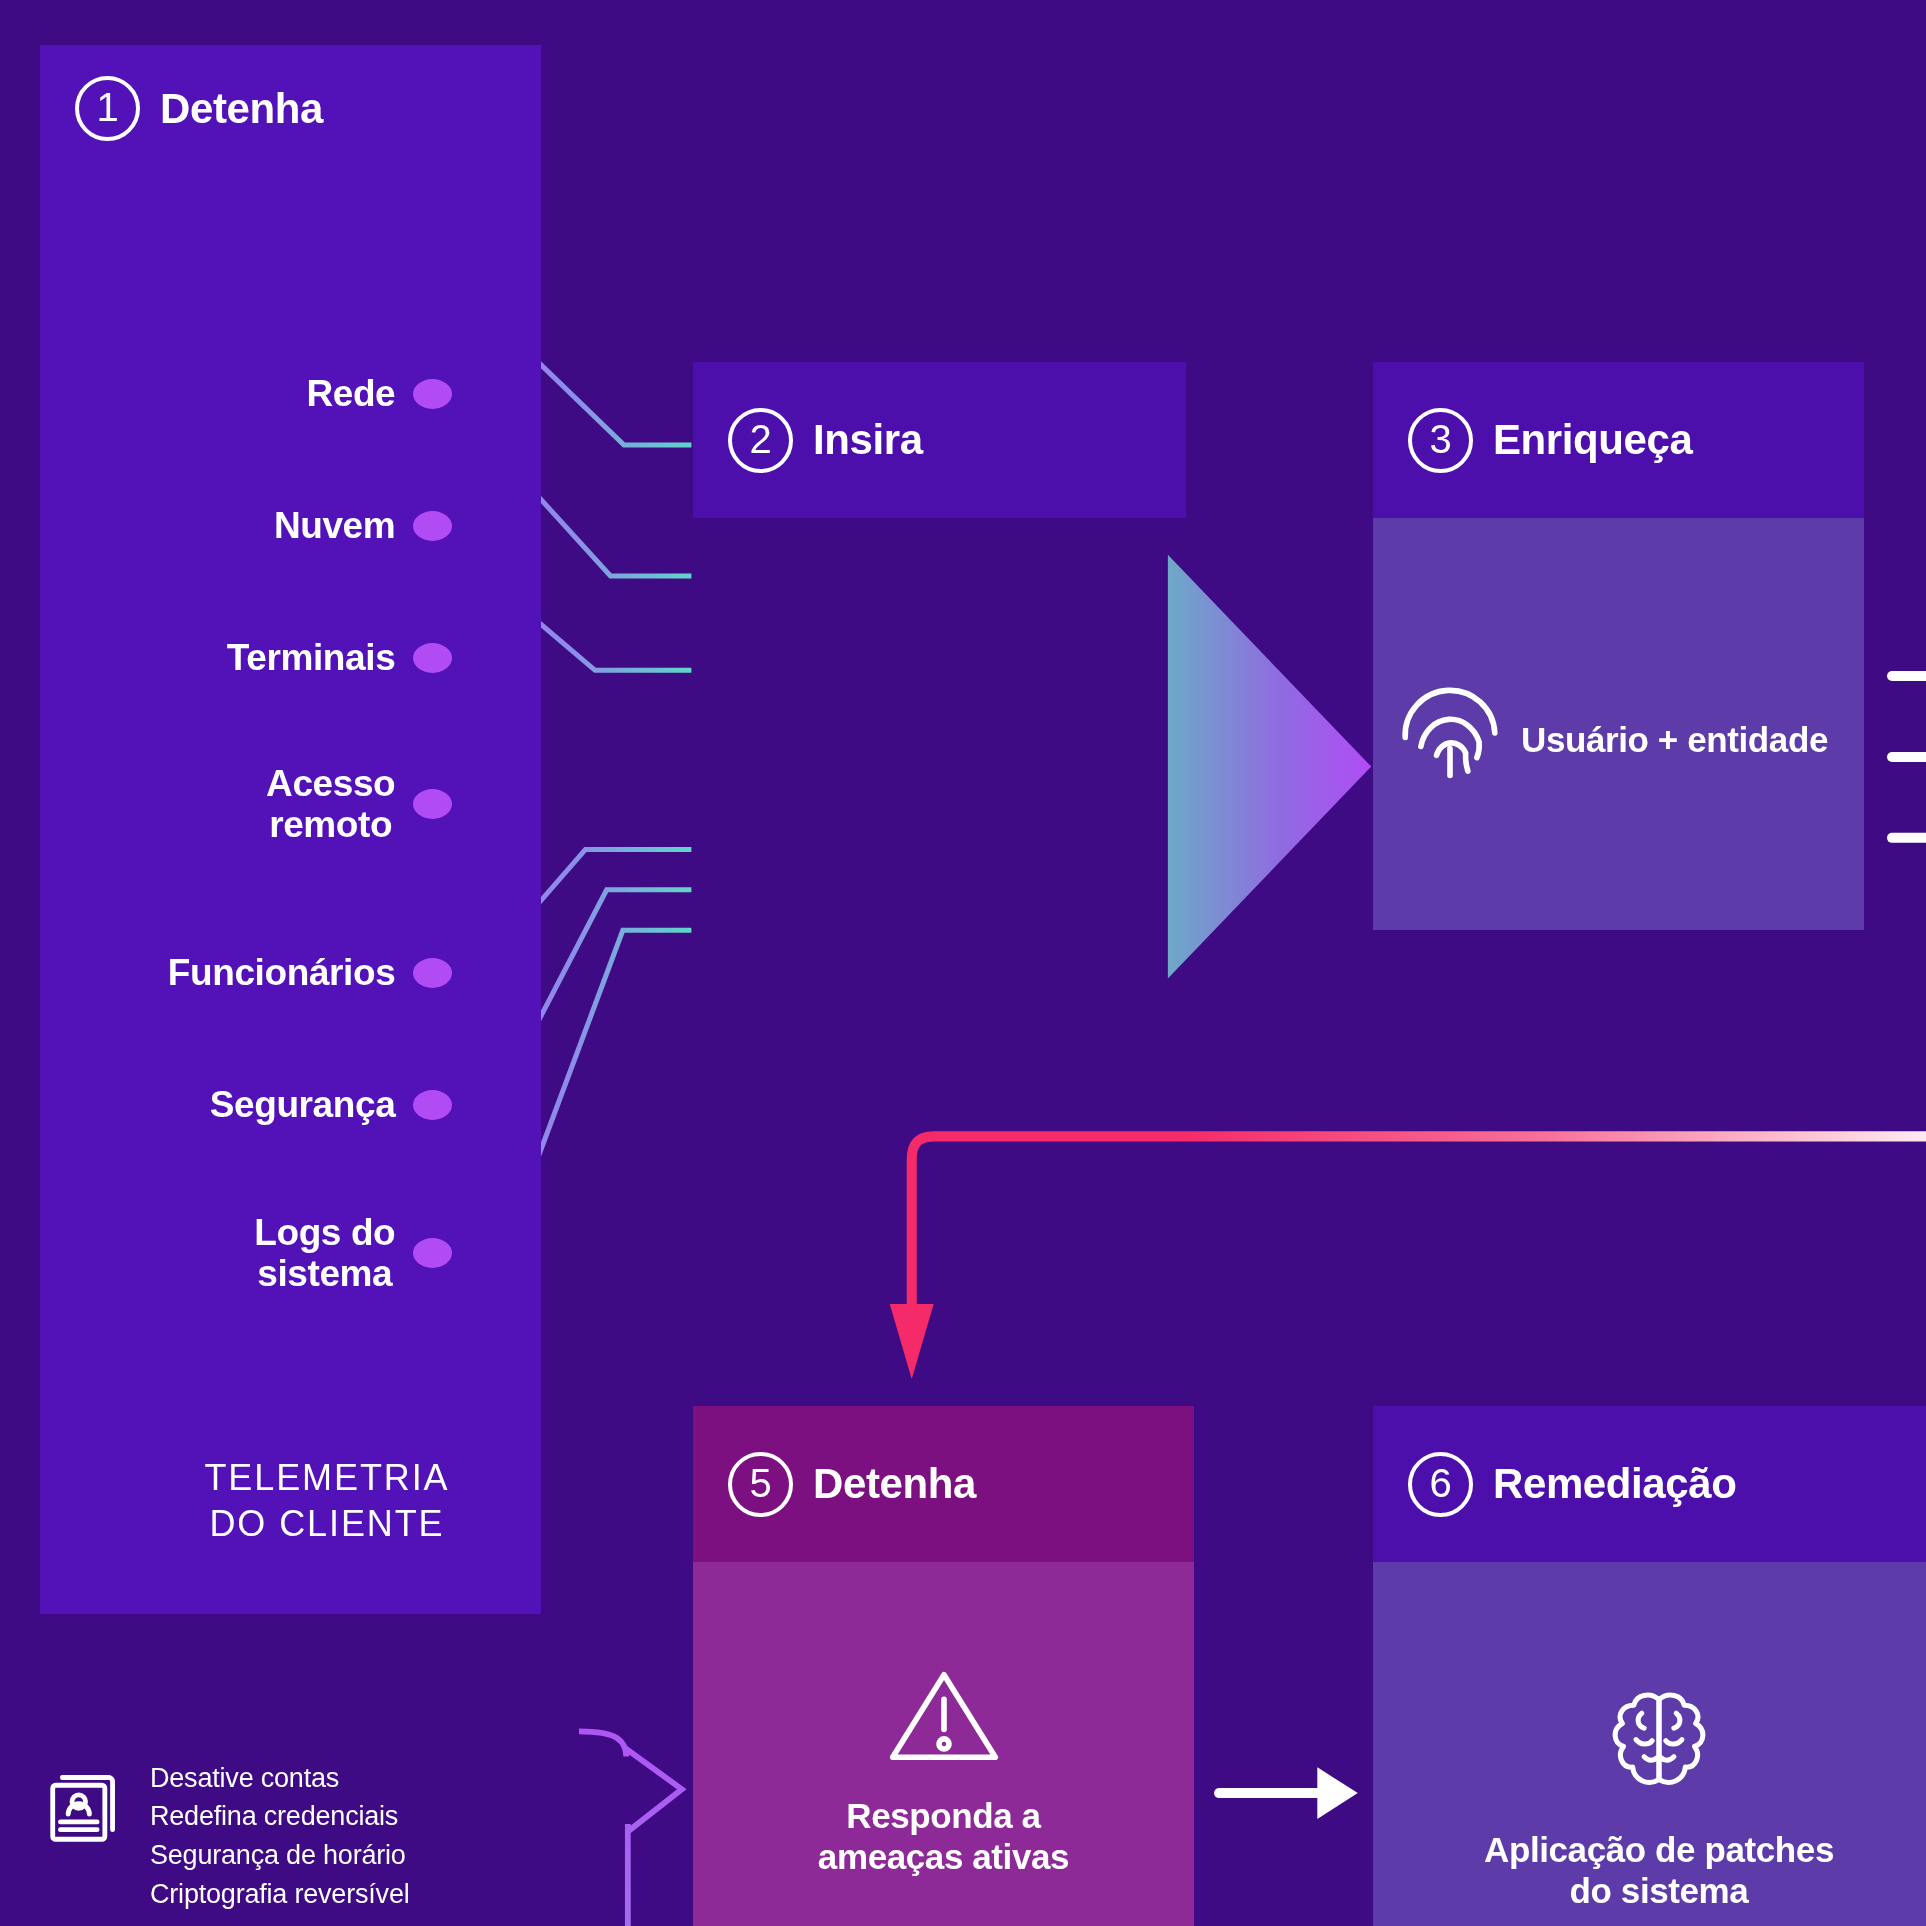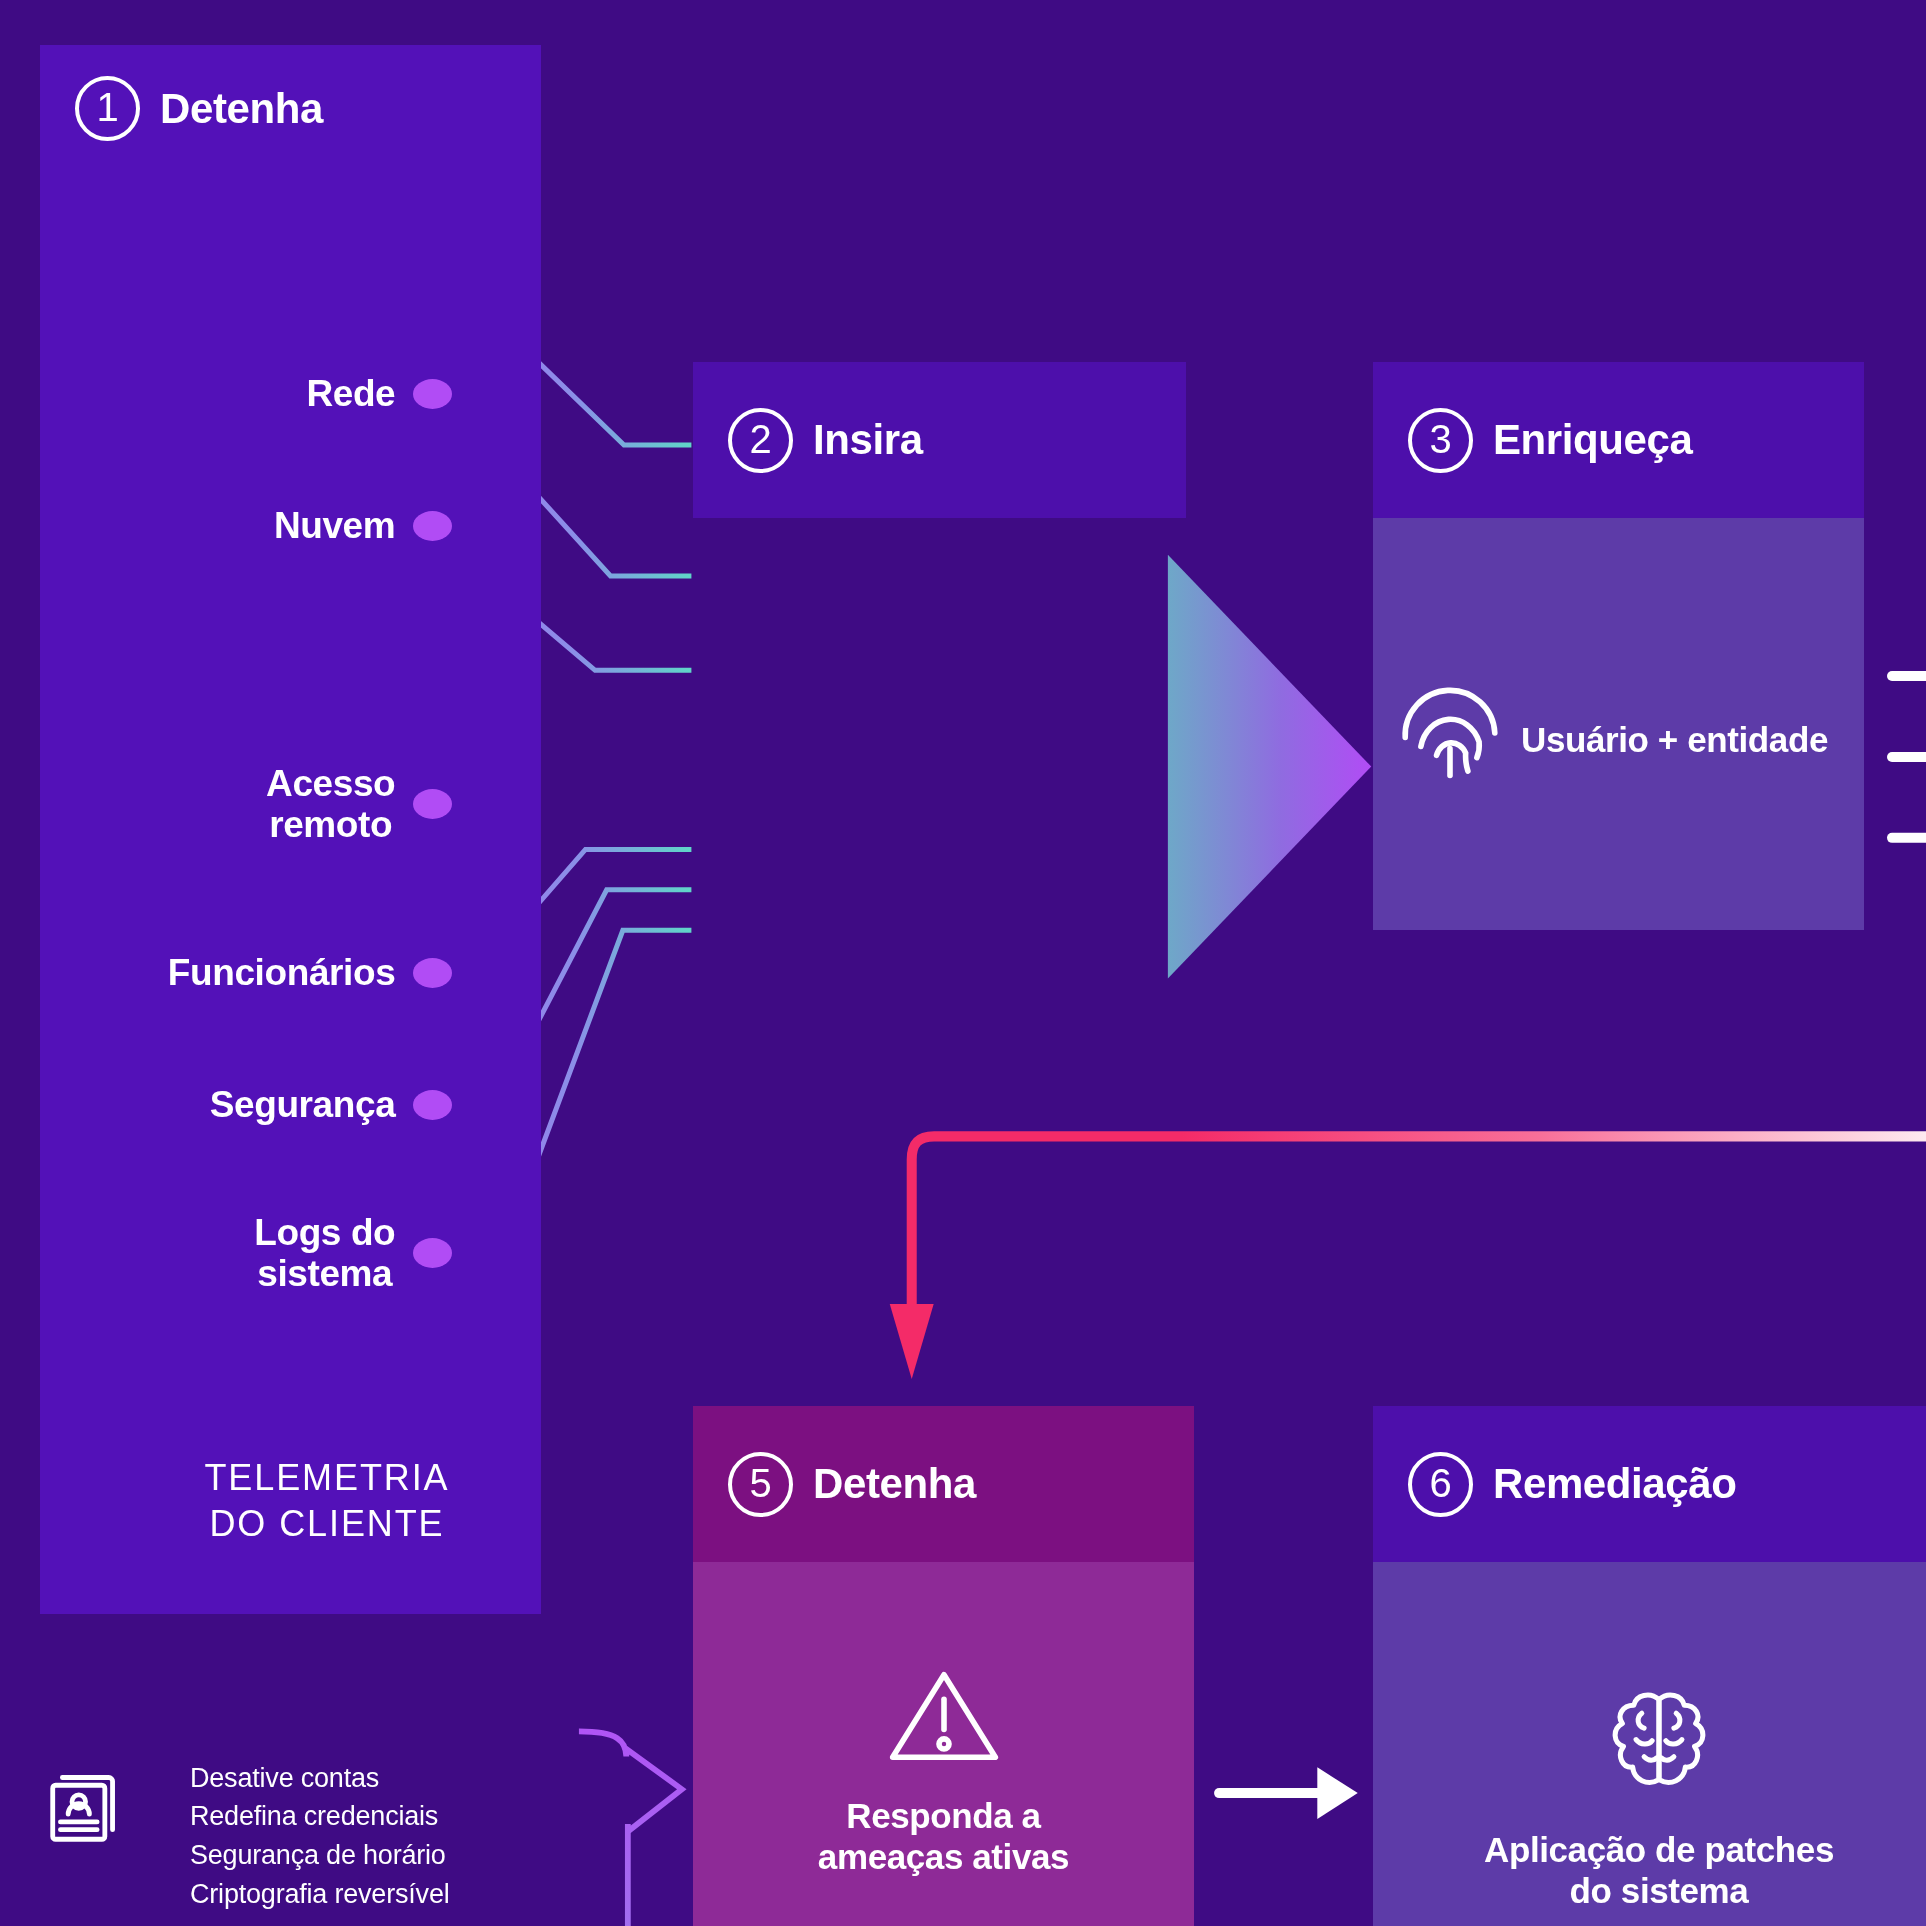--- a/index.html
+++ b/index.html
@@ -180,20 +180,24 @@
     </div>
 
     <div class="src-row" style="top:328px;">
         <div class="src-label">Rede</div>
         <div class="src-dot"></div>
       </div>
     <div class="src-row" style="top:460px;">
         <div class="src-label">Nuvem</div>
         <div class="src-dot"></div>
       </div>
+    <div class="src-row" style="top:592px;">
+        <div class="src-label">Terminais</div>
+        <div class="src-dot"></div>
+      </div>
     <div class="src-row" style="top:907px;">
         <div class="src-label">Funcionários</div>
         <div class="src-dot"></div>
       </div>
     <div class="src-row" style="top:718px;">
         <div class="src-label" style="white-space:pre-line;">Acesso
 remoto</div>
         <div class="src-dot"></div>
       </div>
     <div class="src-row" style="top:1039px;">
@@ -275,21 +279,21 @@
         </span>
         <div class="cap" style="white-space:pre-line;">Aplicação de patches
 do sistema</div>
       </div>
 
     </div>
   </div>
 
   <div class="abs" id="actions">
 
-    <div class="act-group" style="margin-bottom:21px;gap:40px;">
+    <div class="act-group" style="margin-bottom:21px;">
       <div class="act-ico">
         <svg width="83" height="83" viewBox="0 0 86 86" fill="none" stroke="#fff" stroke-width="5" stroke-linejoin="round" stroke-linecap="round">
           <path d="M18,14 h48 a4,4 0 0 1 4,4 v50"></path>
           <rect x="8" y="22" width="54" height="56" rx="3"></rect>
           <circle cx="35" cy="39" r="7"></circle>
           <path d="M24,52 a11,11 0 0 1 22,0"></path>
           <path d="M16,60 h38 M16,68 h38"></path>
         </svg>
       </div>
       <div class="act-lines">

